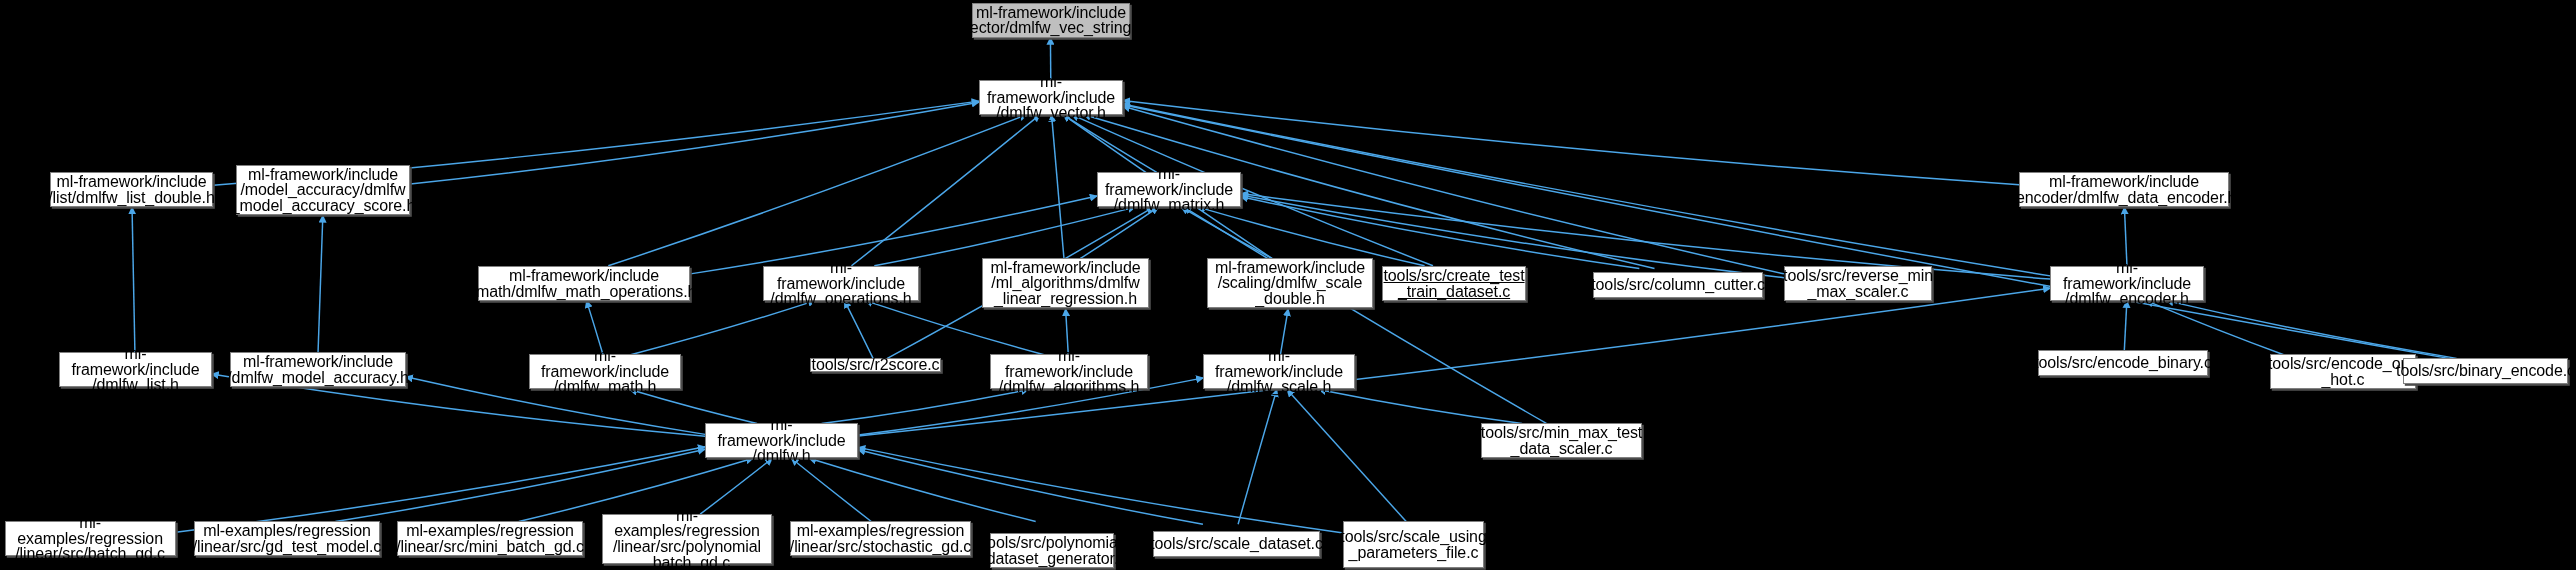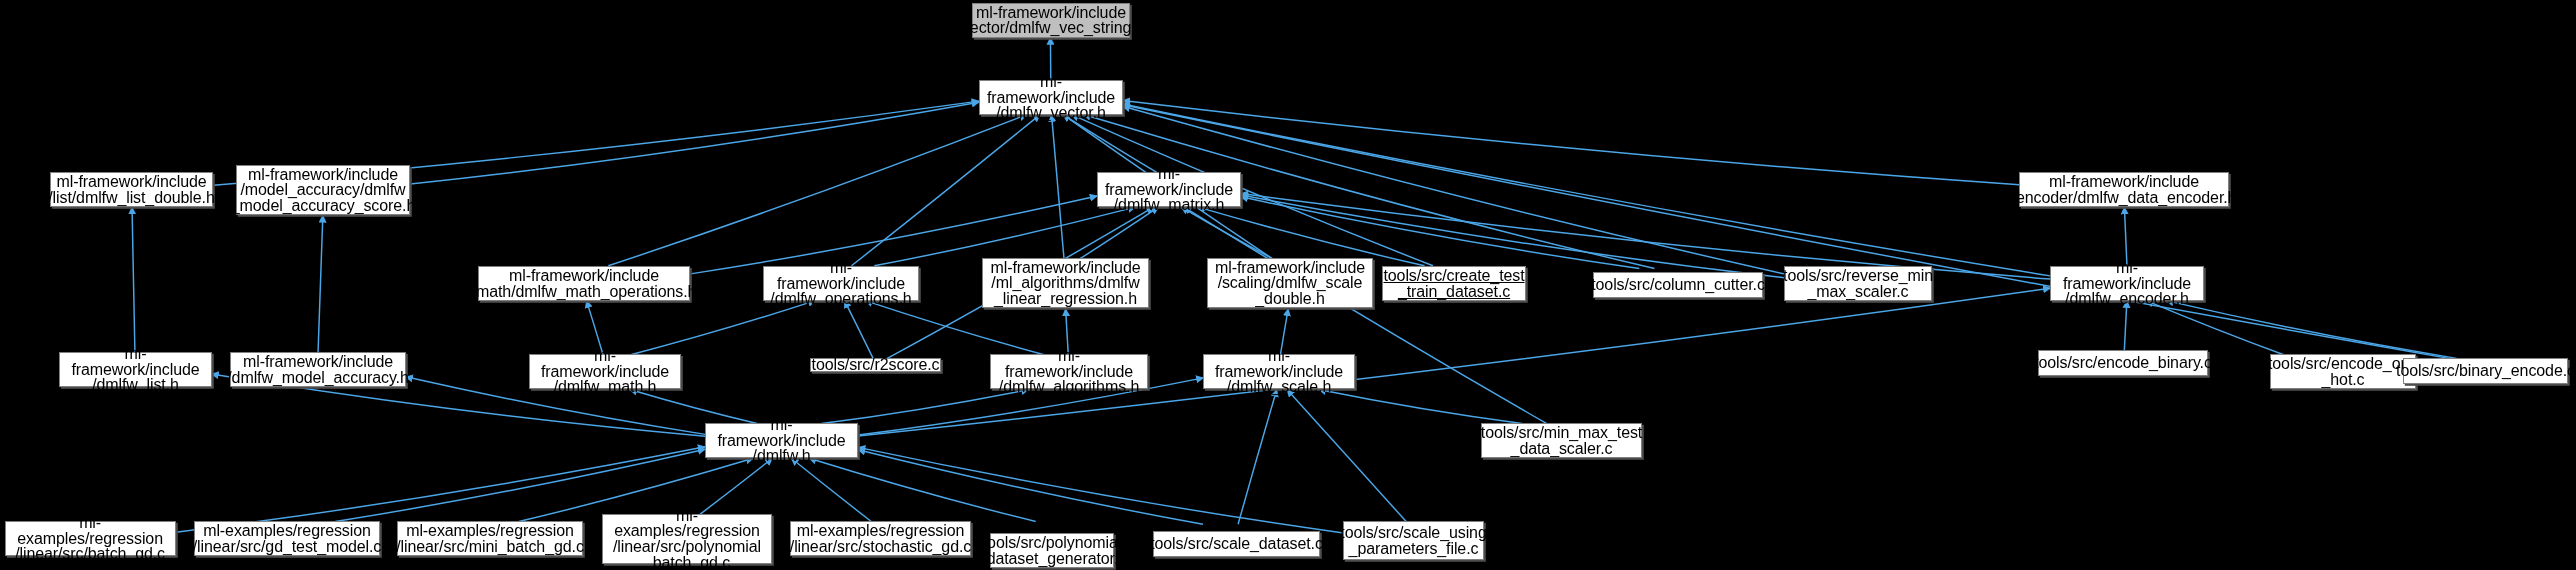--- a/index.html
+++ b/index.html
@@ -167,17 +167,17 @@
       <div class="node" style="left: 397px; top: 521px; width: 186px; height: 35px;">ml-examples/regression
 /linear/src/mini_batch_gd.c</div>
       <div class="node" style="left: 602px; top: 514px; width: 170px; height: 50px;">ml-examples/regression
 /linear/src/polynomial
 _batch_gd.c</div>
       <div class="node" style="left: 790px; top: 521px; width: 181px; height: 35px;">ml-examples/regression
 /linear/src/stochastic_gd.c</div>
       <div class="node" style="left: 990px; top: 521px; width: 124px; height: 35px; margin-top: 12px;">tools/src/polynomial
 _dataset_generator.c</div>
       <div class="node" style="left: 1153px; top: 524px; width: 167px; height: 26px; margin-top: 7px;">tools/src/scale_dataset.c</div>
-      <div class="node" style="left: 1343px; top: 521px; width: 141px; height: 39px;">tools/src/scale_using
+      <div class="node" style="left: 1343px; top: 521px; width: 141px; height: 47px;">tools/src/scale_using
 _parameters_file.c</div>
     </div>
 </div>
 
 
 </body></html>

